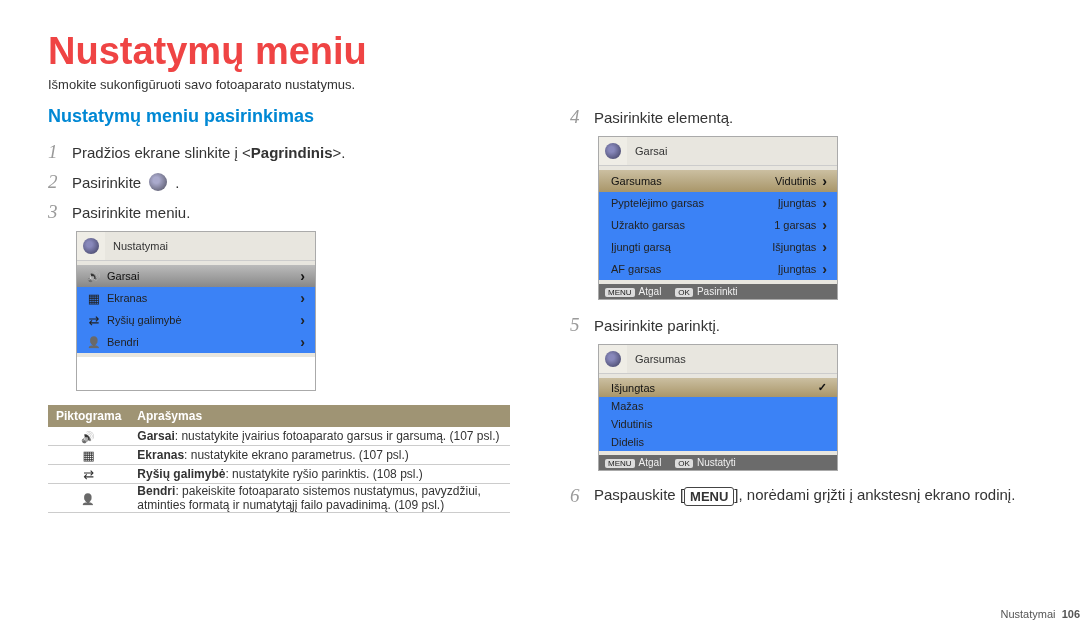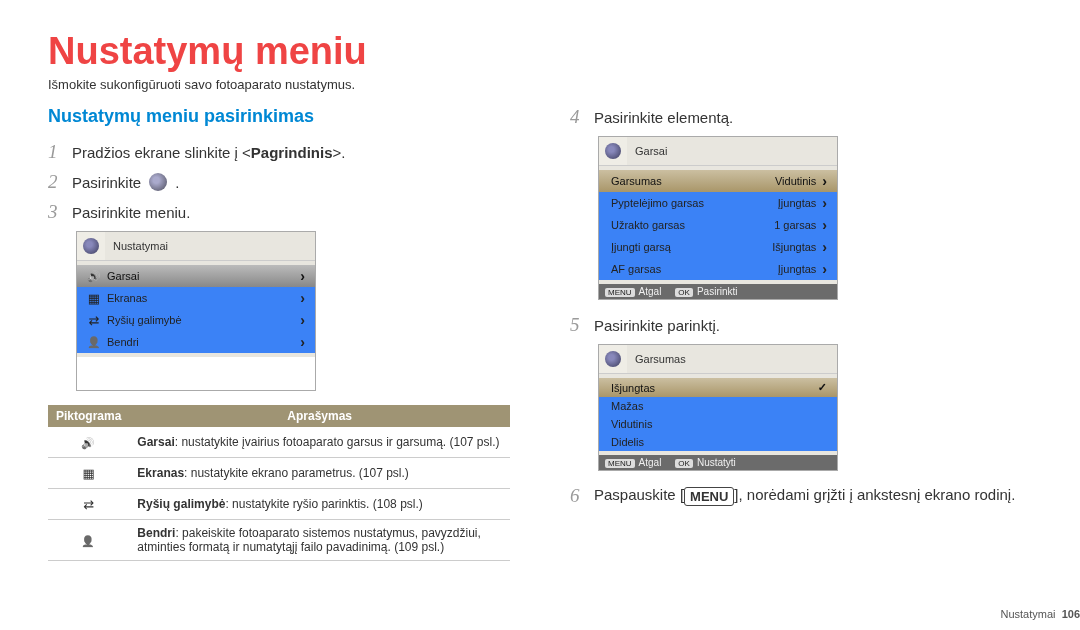--- a/index.html
+++ b/index.html
@@ -128,28 +128,28 @@
 
   
   .desc-table {
     width: 100%;
     border-collapse: collapse;
     font-size: 12px;
   }
   .desc-table th {
     background: #9f9474;
     color: #fff;
-    text-align: center;
+    text-align: left;
     padding: 4px 8px;
     font-weight: bold;
     font-size: 12px;
   }
   .desc-table td {
     border-bottom: 1px solid #ccc;
-    padding: 6px 8px;
+    padding: 0 8px;
     vertical-align: middle;
   }
   .desc-table td.icon-cell {
     width: 40px;
     text-align: center;
     font-size: 16px;
   }
   .desc-table b { font-weight: bold; }
 
   .menu-btn {

